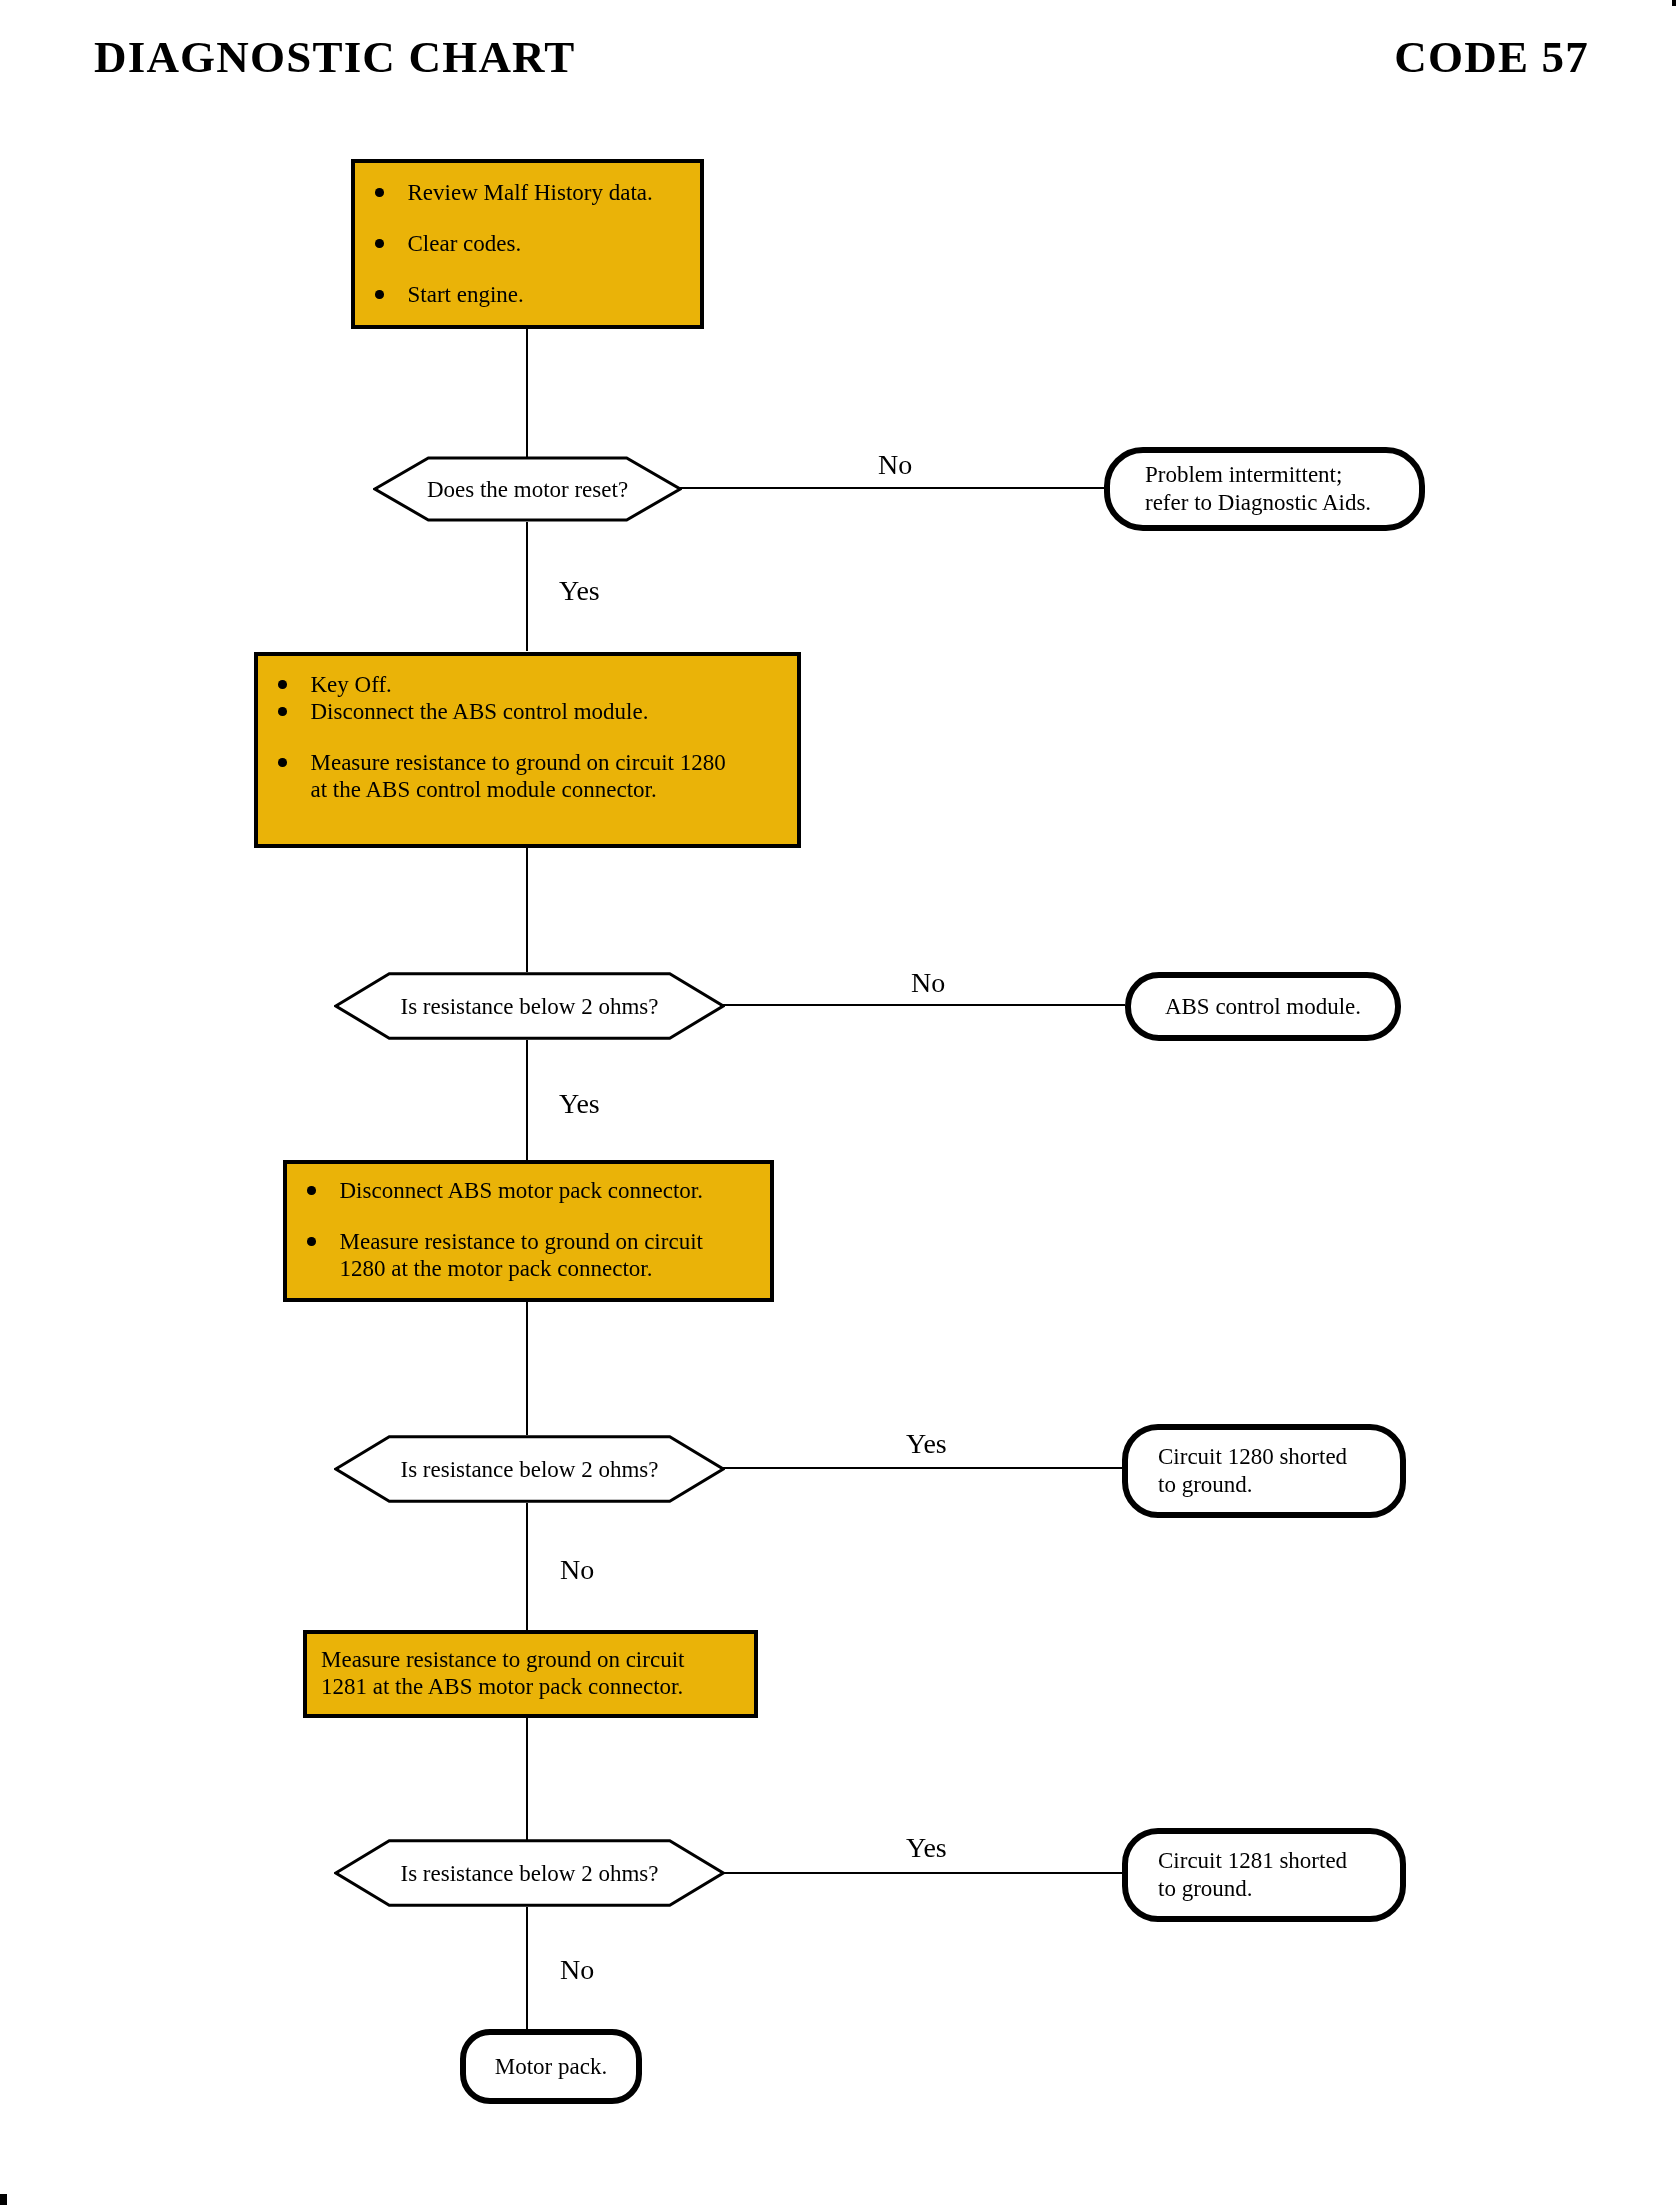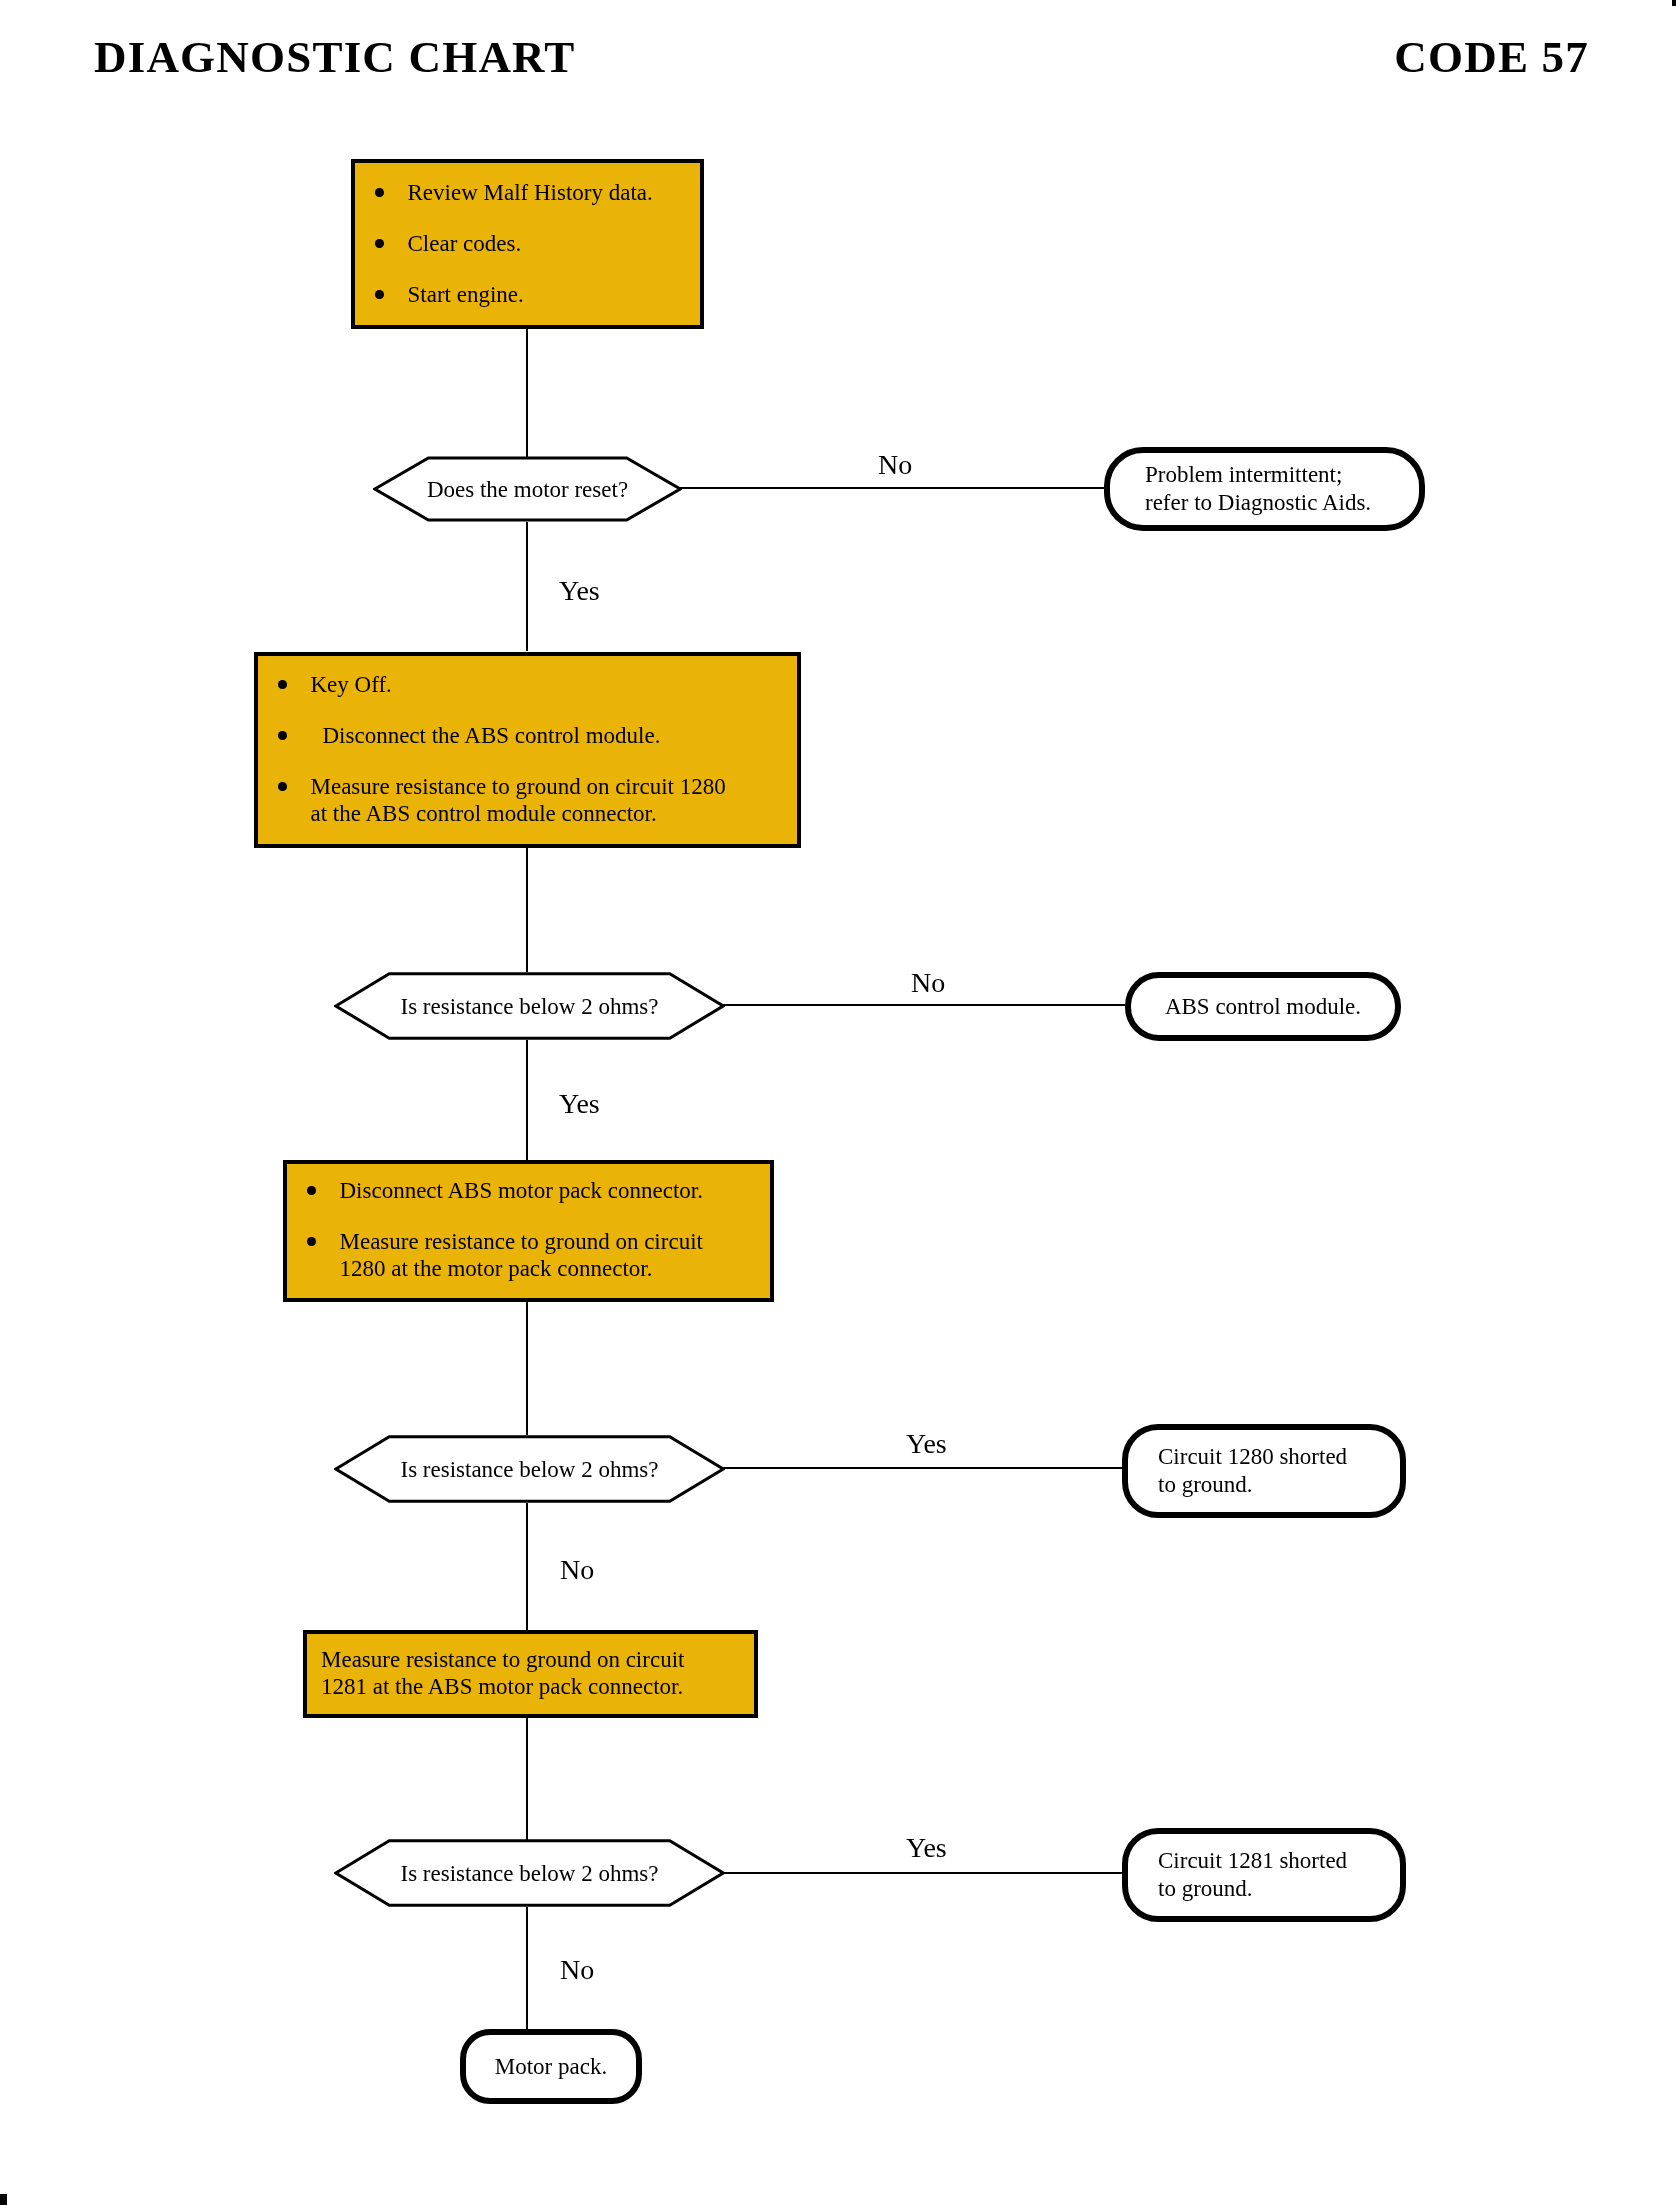--- a/index.html
+++ b/index.html
@@ -91,25 +91,25 @@
   </div>
   <div class="edge-label" style="left:878px;top:451px;">No</div>
   <div class="edge-label" style="left:559px;top:577px;">Yes</div>
 
   <div class="term" style="left:1104px;top:447px;width:321px;height:84px;border-radius:39px;padding-left:35px;">
     <span class="ttxt">Problem intermittent;
 refer to Diagnostic Aids.</span>
   </div>
 
   <div class="pbox" style="left:254px;top:652px;width:547px;height:196px;padding:15px 12px 0 20px;">
-    <div class="bullet-item" style="margin-bottom:24px;">
+    <div class="bullet-item" style="">
       <span class="dot"></span>
       <span class="itxt" style="margin-left:24px;">Key Off.</span>
     </div>
-    <div class="bullet-item" style="margin-bottom:24px;gap:12px;">
+    <div class="bullet-item" style="margin-bottom:24px;">
       <span class="dot"></span>
       <span class="itxt" style="margin-left:24px;">Disconnect the ABS control module.</span>
     </div>
     <div class="bullet-item">
       <span class="dot"></span>
       <span class="itxt" style="margin-left:24px;">Measure resistance to ground on circuit 1280
 at the ABS control module connector.</span>
     </div>
   </div>
 

